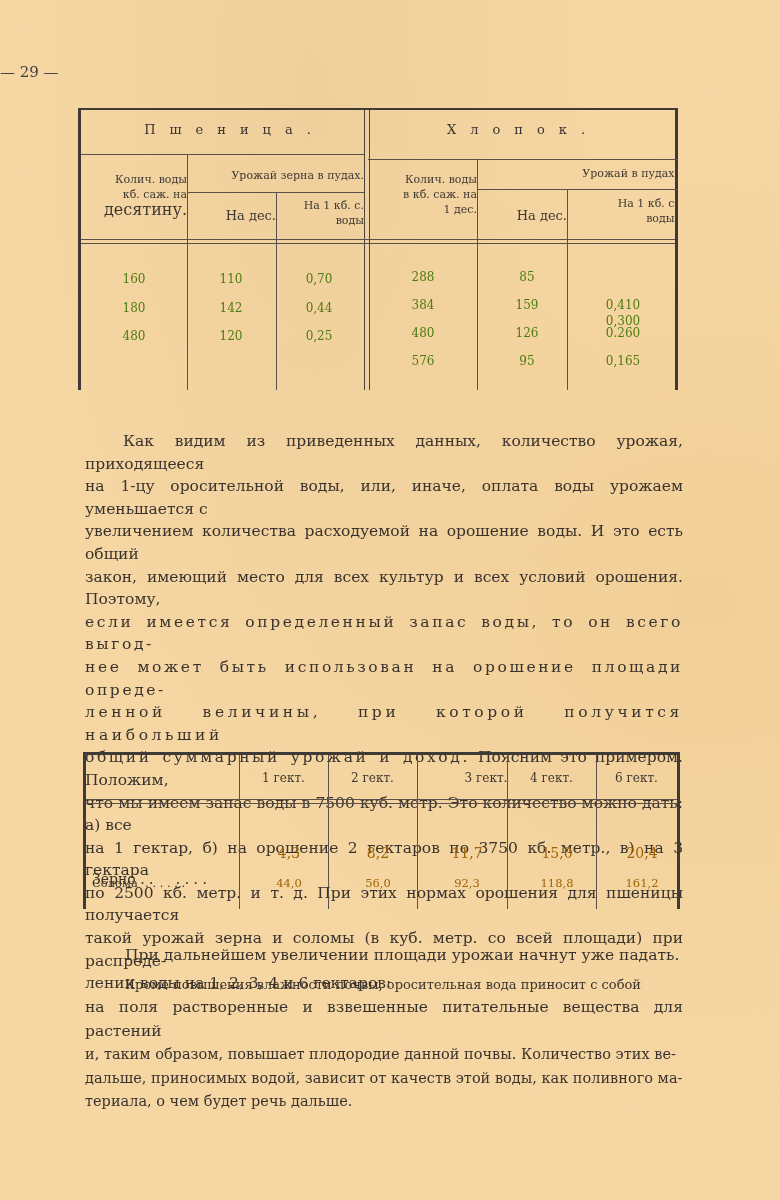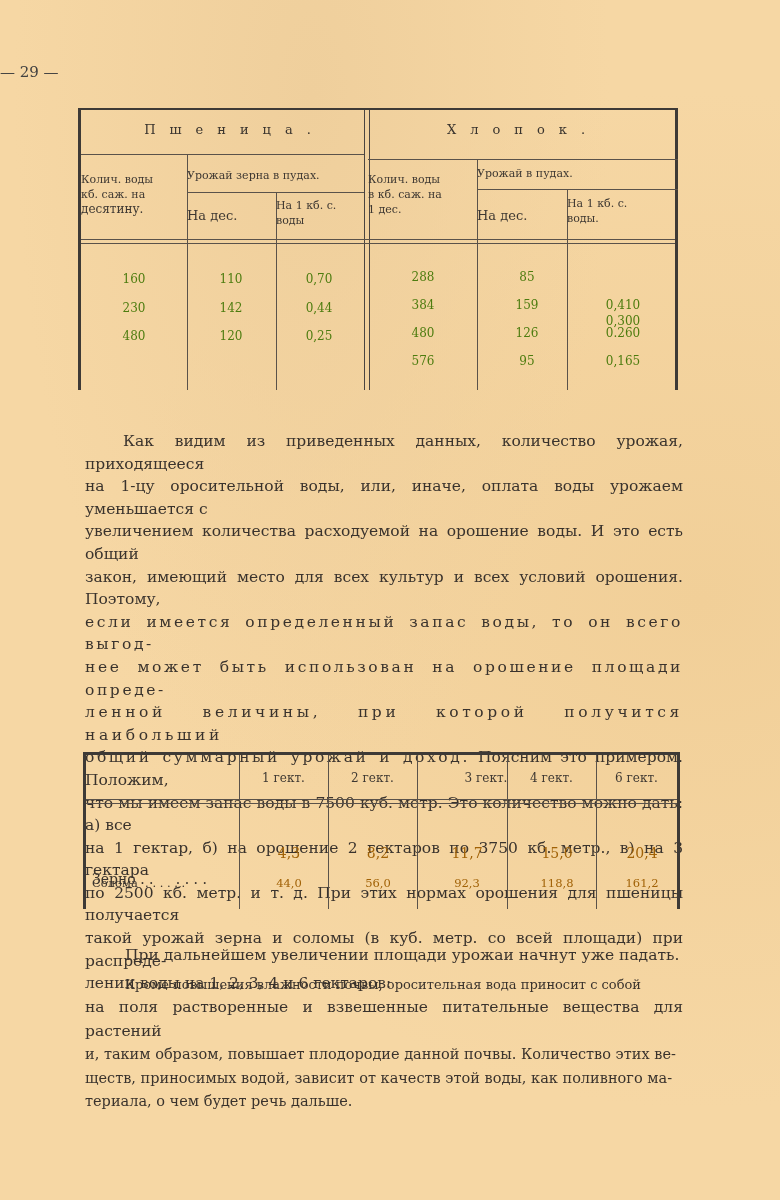--- a/index.html
+++ b/index.html
@@ -23,21 +23,21 @@
     border-top: 2px solid #3e3a36;
     box-sizing: border-box;
   }
   .t1 .divider-v { position: absolute; top: 0; bottom: 0; left: 283px; width: 4px;
     border-left: 1px solid #4a4440; border-right: 1px solid #4a4440; }
   .t1 .crop-title { position: absolute; top: 12px; font-size: 13px; letter-spacing: 14px; text-align: center; }
   .t1 .hline { position: absolute; height: 0; border-top: 1px solid #5a524a; }
   .t1 .vline { position: absolute; width: 0; border-left: 1px solid #5a524a; }
   .t1 .dbl { position: absolute; left: 0; right: 0; top: 129px; height: 3px;
     border-top: 1px solid #5a524a; border-bottom: 1px solid #5a524a; }
-  .t1 .hcell { position: absolute; text-align: left; font-size: 11px; line-height: 15px; color: #3e3832; }
+  .t1 .hcell { position: absolute; text-align: right; font-size: 11px; line-height: 15px; color: #3e3832; }
   .t1 .hcell.big { font-size: 13px; line-height: 17px; }
   .t1 .num { position: absolute; font-size: 12px; text-align: center; width: 80px; color: #4d7c0f; }
 
   
   .para { position: absolute; left: 85px; width: 598px; font-size: 15.5px; line-height: 22.6px; text-align: justify; color: #3a332d; }
   .para .indent { display: inline-block; width: 38px; }
   .spaced { letter-spacing: 2.6px; }
 
   
   .t2 {
@@ -58,21 +58,21 @@
 <div class="page-number">— 29 —</div>
 
 <div class="t1">
   <div class="divider-v"></div>
 
   <div class="crop-title" style="left:12px;width:283px;">Пшеница.</div>
   <div class="hline" style="left:0;width:283px;top:44px;"></div>
   <div class="hcell" style="left:0;top:62px;width:106px;">
     <div>Колич. воды</div>
     <div>кб. саж. на</div>
-    <div class="big" style="font-size:12px;">десятину.</div>
+    <div class="big" style="font-size:16px;">десятину.</div>
   </div>
   <div class="vline" style="left:106px;top:44px;bottom:0;"></div>
   <div class="hcell" style="left:106px;top:58px;width:177px;">Урожай зерна в пудах.</div>
   <div class="hline" style="left:106px;width:177px;top:82px;"></div>
   <div class="hcell big" style="left:106px;top:97px;width:89px;">На дес.</div>
   <div class="vline" style="left:195px;top:82px;bottom:0;"></div>
   <div class="hcell" style="left:195px;top:88px;width:88px;">
     <div class="big">На 1 кб. с.</div>
     <div>воды</div>
   </div>
@@ -95,21 +95,21 @@
   </div>
 
   <div class="dbl"></div>
 
   <div>
     <span class="num" style="left:13px;top:162px;">160</span>
     <span class="num" style="left:110px;top:162px;">110</span>
     <span class="num" style="left:198px;top:162px;">0,70</span>
   </div>
   <div>
-    <span class="num" style="left:13px;top:191px;">230</span>
+    <span class="num" style="left:13px;top:191px;">180</span>
     <span class="num" style="left:110px;top:191px;">142</span>
     <span class="num" style="left:198px;top:191px;">0,44</span>
   </div>
   <div>
     <span class="num" style="left:13px;top:219px;">480</span>
     <span class="num" style="left:110px;top:219px;">120</span>
     <span class="num" style="left:198px;top:219px;">0,25</span>
   </div>
 
   <div>
@@ -183,15 +183,15 @@
 </div>
 
 <div class="para" style="top:904px;margin-top:40px;">
   <span class="indent" style="width:40px;"></span><span>При дальнейшем увеличении площади урожаи начнут уже падать.</span>
 </div>
 
 <div class="para" style="top:973px;font-size:14.5px;line-height:23.4px;">
   <div style="font-size:13px;"><span class="indent" style="width:40px;"></span><span>Кроме повышения влажности почвы, оросительная вода приносит с собой</span></div>
   <div style="font-size:15.5px;">на поля растворенные и взвешенные питательные вещества для растений</div>
   <div>и, таким образом, повышает плодородие данной почвы. Количество этих ве-</div>
-  <div>ществ, приносимых водой, зависит от качеств этой воды, как поливного ма-</div>
+  <div>дальше, приносимых водой, зависит от качеств этой воды, как поливного ма-</div>
   <div>териала, о чем будет речь дальше.</div>
 </div>
 
 </body></html>

